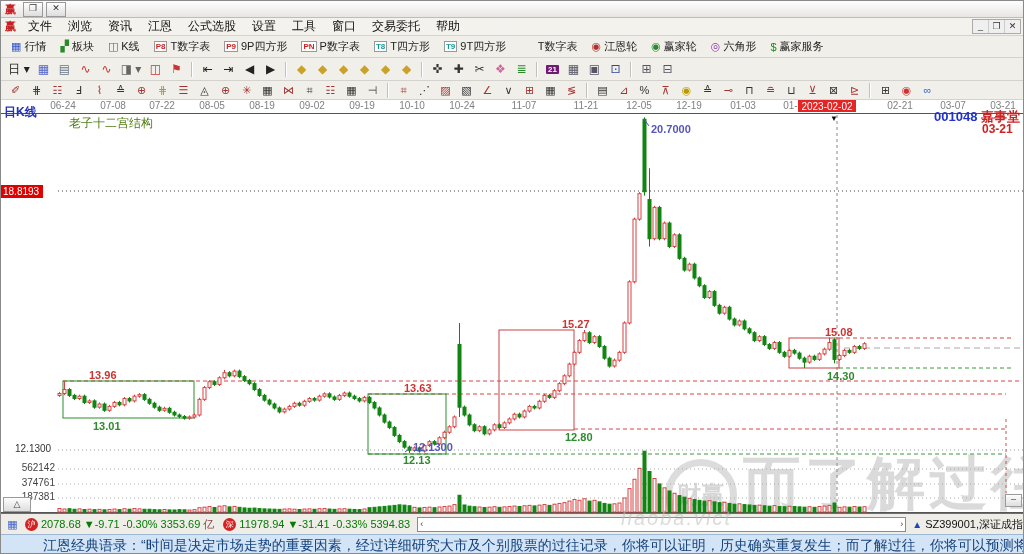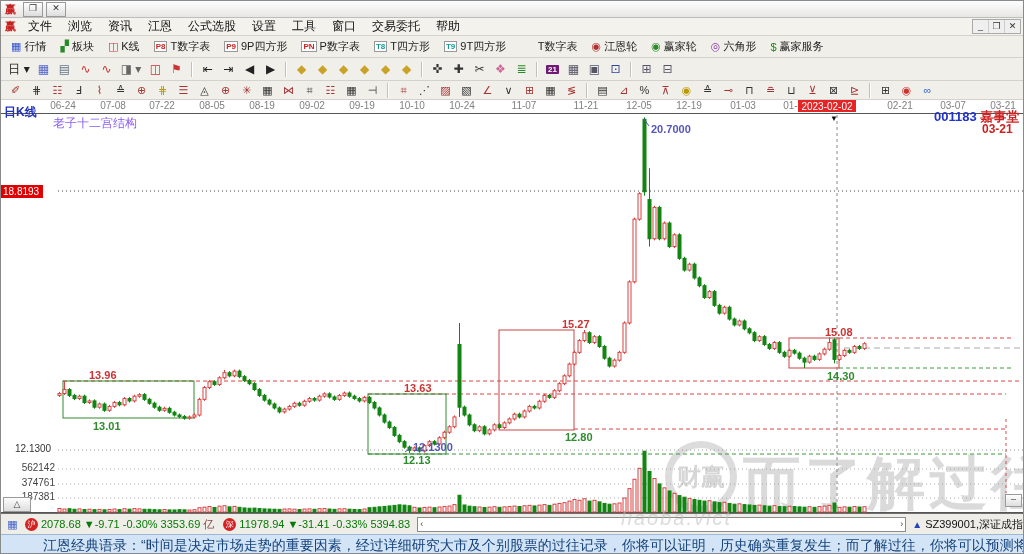--- a/index.html
+++ b/index.html
@@ -213,21 +213,21 @@
     <span class="ibtn" style="color: rgb(51, 51, 51);">⊠</span>
     <span class="ibtn" style="color: rgb(163, 51, 51);">⊵</span>
     <span class="tsep"></span>
     <span class="ibtn" style="color: rgb(51, 51, 51);">⊞</span>
     <span class="ibtn" style="color: rgb(204, 51, 51);">◉</span>
     <span class="ibtn" style="color: rgb(51, 102, 204);">∞</span>
   </div>
 
 <div id="chart">
 
-  <div class="wm" style="left:664px;top:341px;">
+  <div class="wm" style="left:664px;top:359px;">
     <div id="wlogo">财赢</div>
   </div>
   <div class="wm" id="w2" style="left:742px;top:345px;">而了解过往</div>
 
   <svg id="plot" width="1024" height="413">
       <text x="62" y="9" text-anchor="middle" font-size="10" fill="#808080">06-24</text>
       <text x="112" y="9" text-anchor="middle" font-size="10" fill="#808080">07-08</text>
       <text x="161" y="9" text-anchor="middle" font-size="10" fill="#808080">07-22</text>
       <text x="211" y="9" text-anchor="middle" font-size="10" fill="#808080">08-05</text>
       <text x="261" y="9" text-anchor="middle" font-size="10" fill="#808080">08-19</text>
@@ -761,28 +761,28 @@
       <text x="561" y="228" font-size="11" font-weight="bold" fill="#cc3333">15.27</text>
       <text x="564" y="341" font-size="11" font-weight="bold" fill="#2e8b2e">12.80</text>
       <line x1="643" y1="19" x2="648" y2="26" stroke="#5555bb" stroke-width="1"></line>
       <text x="650" y="33" font-size="11" font-weight="bold" fill="#5555bb">20.7000</text>
       <text x="824" y="236" font-size="11" font-weight="bold" fill="#cc3333">15.08</text>
       <text x="826" y="280" font-size="11" font-weight="bold" fill="#2e8b2e">14.30</text>
       <text x="829" y="21" font-size="8" font-weight="bold" fill="#111111">▼</text>
     </svg>
 
   <div class="ovl" style="left:3px;top:4px;color:#2233bb;font-weight:bold;font-size:12px;">日K线</div>
-  <div class="ovl" style="left:52px;top:15px;color:#8b5cf6;font-size:12px;">老子十二宫结构</div>
+  <div class="ovl" style="left:68px;top:15px;color:#4d7c0f;font-size:12px;">老子十二宫结构</div>
   <div class="ovl" style="left:0;top:85px;background:#e00000;color:#fff;font-size:10px;padding:1px 4px 1px 2px;">18.8193</div>
   <div class="ovl" style="left:14px;top:343px;color:#333;font-size:10px;">12.1300</div>
   <div class="ovl" style="left:0;top:362px;width:54px;text-align:right;color:#444;font-size:10px;">562142</div>
   <div class="ovl" style="left:0;top:377px;width:54px;text-align:right;color:#444;font-size:10px;">374761</div>
   <div class="ovl" style="left:0;top:391px;width:54px;text-align:right;color:#444;font-size:10px;">187381</div>
   <div class="ovl" style="left:933px;top:8px;font-size:13px;font-weight:bold;">
-    <span style="color:#2233cc;">001183</span>
+    <span style="color:#2233cc;">001048</span>
     <span style="color:#cc2222;text-align:center;">嘉事堂</span>
   </div>
   <div class="ovl" style="left:981px;top:22px;color:#cc2222;font-weight:bold;font-size:12px;">03-21</div>
 
   <div class="chartbtn" style="left:2px;top:397px;width:26px;height:13px;line-height:12px;">△</div>
   <div class="chartbtn" style="left:1004px;top:394px;width:15px;height:11px;line-height:9px;">–</div>
 </div>
 
 <div id="statusbar">
   <span class="sico" style="color:#4466cc;">▦</span>

